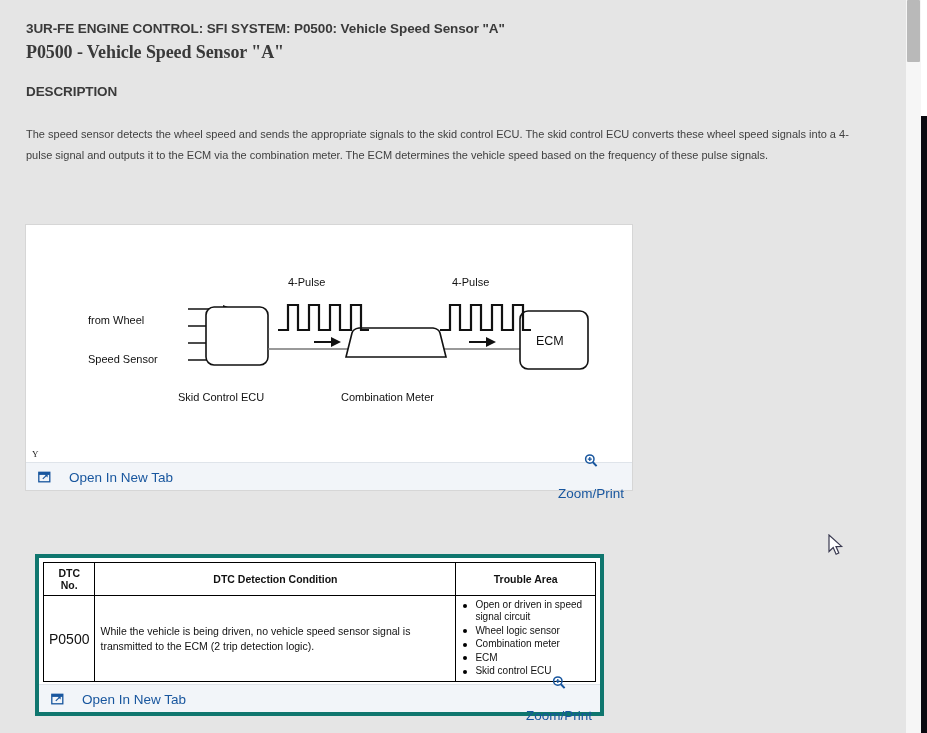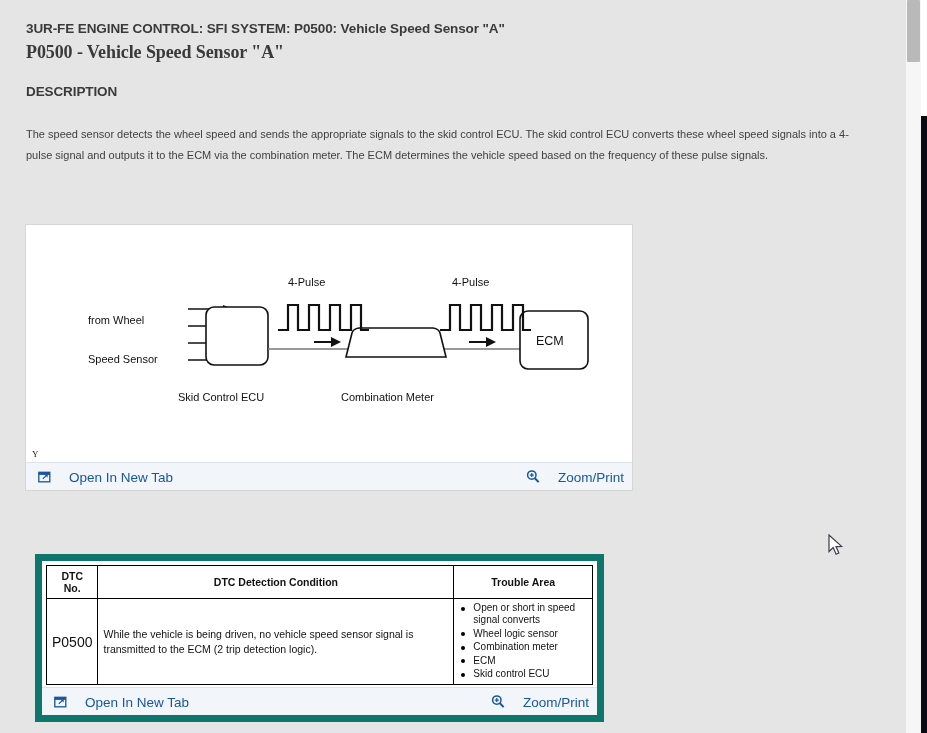--- a/index.html
+++ b/index.html
@@ -88,21 +88,21 @@
     color: #222;
     font-family: "Liberation Serif", serif;
   }
 
   
   .table-block {
     position: absolute;
     left: 35px;
     top: 554px;
     width: 569px;
-    border: 7px solid #0f766e;
+    border: 4px solid #0f766e;
     background: #fff;
   }
   .table-canvas {
     position: relative;
     padding: 4px 4px 2px 4px;
     background: #fff;
   }
 
   
   .fig-footer {
@@ -118,21 +118,21 @@
     display: flex;
     align-items: center;
     gap: 18px;
     color: #18569e;
     font-size: 13.5px;
     text-decoration: none;
     cursor: pointer;
     white-space: nowrap;
   }
   .footer-link.left  { left: 12px; }
-  .footer-link.right { right: 8px; }
+  .footer-link.right { right: 8px; flex-direction: column; }
   .ico { display:inline-block; line-height:0; }
 
   
   table.dtc {
     border-collapse: collapse;
     width: 100%;
     font-family: "Liberation Sans", sans-serif;
     color: #111;
     background: #fff;
   }
@@ -341,21 +341,21 @@
               <th class="col-cond">DTC Detection Condition</th>
               <th class="col-trb">Trouble Area</th>
             </tr>
           </thead>
           <tbody>
             <tr>
               <td class="c-no">P0500</td>
               <td class="c-cond">While the vehicle is being driven, no vehicle speed sensor signal is transmitted to the ECM (2 trip detection logic).</td>
               <td class="c-trb">
                 <ul class="trouble">
-                  <li>Open or short in speed signal converts</li>
+                  <li>Open or driven in speed signal circuit</li>
                   <li>Wheel logic sensor</li>
                   <li>Combination meter</li>
                   <li>ECM</li>
                   <li>Skid control ECU</li>
                 </ul>
               </td>
             </tr>
           </tbody>
         </table>
       </div>

